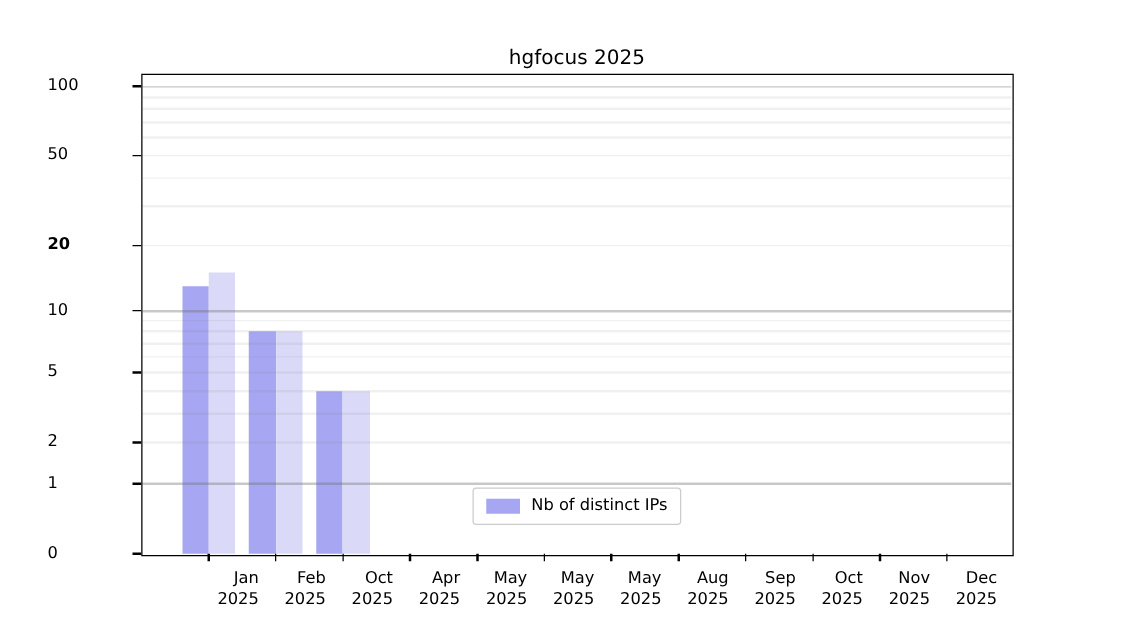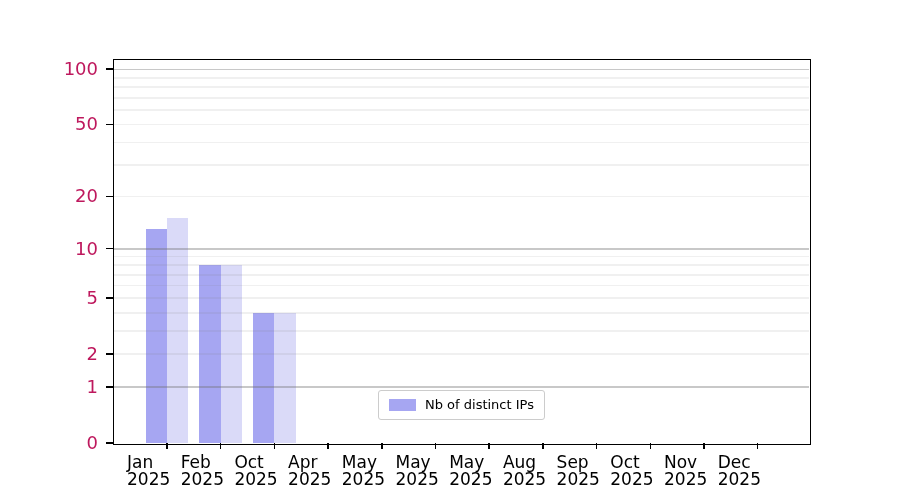--- a/index.html
+++ b/index.html
@@ -23,45 +23,46 @@
   .gridline{
     position:absolute;left:0;width:100%;height:1.5px;z-index:3;pointer-events:none;
   }
   .gridline.major{background:rgba(110,110,110,0.38);}
   .gridline.minor{background:rgba(128,128,128,0.12);}
   .bar{position:absolute;z-index:2;}
   .ytick{
     position:absolute;left:-8px;width:7px;height:1.5px;background:#000;z-index:6;
   }
   .ytick-label{
-    position:absolute;left:-76px;width:60px;text-align:right;
-    font-size:18px;color:#be185d;line-height:16px;
+    position:absolute;left:-76px;width:60px;text-align:left;
+    font-size:13px;color:#000000;line-height:16px;
   }
   .xtick{
     position:absolute;top:383px;width:1.5px;height:6px;background:#000;z-index:6;
   }
   .xtick-label{
-    position:absolute;top:394px;width:80px;text-align:left;
-    font-size:17px;line-height:17px;color:#000;white-space:pre;
+    position:absolute;top:394px;width:80px;text-align:right;
+    font-size:13px;line-height:17px;color:#000;white-space:pre;
   }
   .legend{
     position:absolute;left:264px;top:330px;z-index:7;
     background:rgba(255,255,255,0.85);
     border:1px solid #cccccc;border-radius:3px;
     padding:6px 10px 7px 10px;
     display:flex;flex-direction:column;gap:5px;
   }
   .legend-row{display:flex;align-items:center;gap:9px;}
   .legend-swatch{width:27px;height:12px;flex:none;}
   .legend-label{font-size:13px;color:#000;white-space:nowrap;}
 </style>
 </head>
 <body>
 
 <div class="figure">
+  <div class="chart-title">hgfocus 2025</div>
 
   <div class="plot" id="plot">
     <div class="spines"></div>
 
     <div class="legend">
       <div class="legend-row">
         <span class="legend-swatch" id="swatch0" style="background: rgb(166, 166, 242);"></span>
         <span class="legend-label">Nb of distinct IPs</span>
       </div>
     </div>
@@ -94,21 +95,21 @@
       <div class="ytick-label" style="top: 375px;">0</div>
       <div class="ytick" style="top: 326.093px;"></div>
       <div class="ytick-label" style="top: 318.843px;">1</div>
       <div class="ytick" style="top: 293.243px;"></div>
       <div class="ytick-label" style="top: 285.993px;">2</div>
       <div class="ytick" style="top: 237.087px;"></div>
       <div class="ytick-label" style="top: 229.837px;">5</div>
       <div class="ytick" style="top: 187.979px;"></div>
       <div class="ytick-label" style="top: 180.729px;">10</div>
       <div class="ytick" style="top: 135.591px;"></div>
-      <div class="ytick-label" style="top: 128.341px;">20</div>
+      <div class="ytick-label" style="top: 128.341px; font-weight: bold;">20</div>
       <div class="ytick" style="top: 63.7043px;"></div>
       <div class="ytick-label" style="top: 56.4543px;">50</div>
       <div class="ytick" style="top: 8.34559px;"></div>
       <div class="ytick-label" style="top: 1.09559px;">100</div>
       <div class="xtick" style="left: 52.25px;"></div>
       <div class="xtick-label" style="left: 13px;">Jan
 2025</div>
       <div class="xtick" style="left: 105.95px;"></div>
       <div class="xtick-label" style="left: 66.7px;">Feb
 2025</div>

